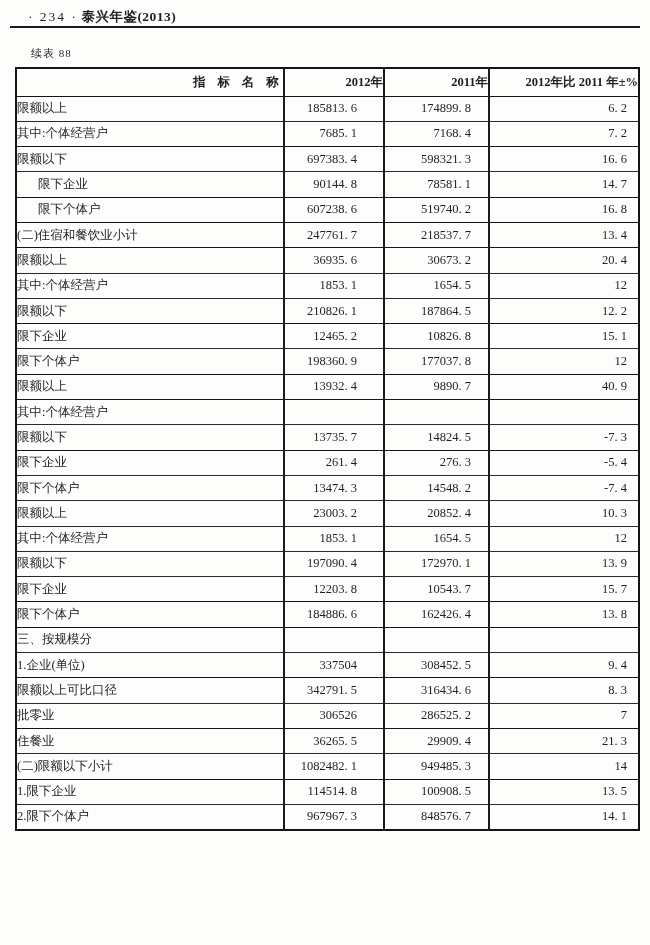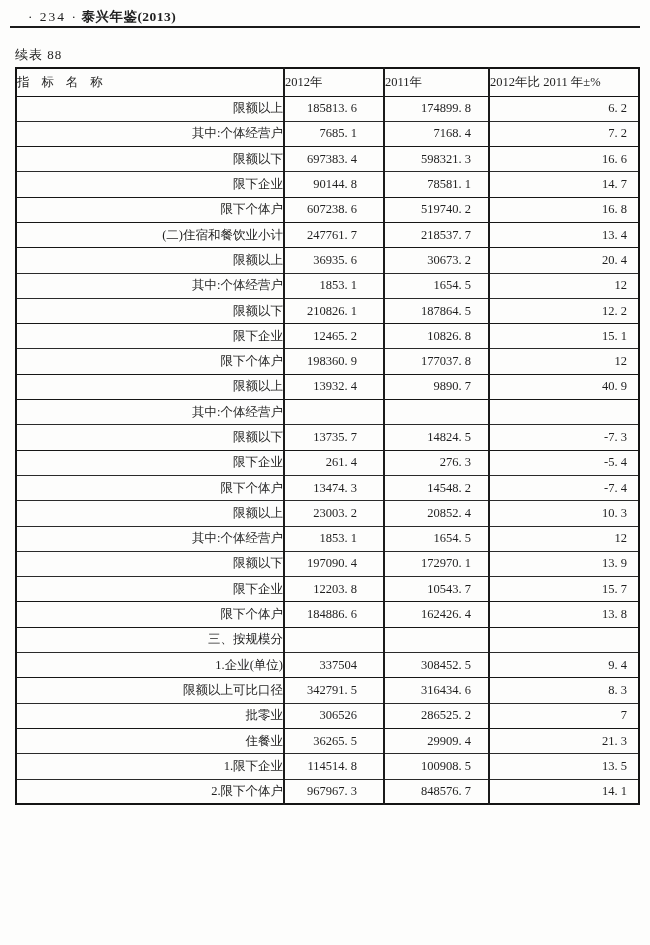--- a/index.html
+++ b/index.html
@@ -19,22 +19,22 @@
   }
   .page-header .page-num { letter-spacing: 2px; }
   .page-header .book-title { font-weight: bold; letter-spacing: 0.5px; }
 
   .header-rule {
     position: absolute; top: 26px; left: 10px;
     width: 630px; height: 2px; background: #1b1b1b;
   }
 
   .cont-label {
-    position: absolute; top: 46px; left: 15px;
-    font-size: 13px; letter-spacing: 1px;
+    position: absolute; top: 46px; left: 31px;
+    font-size: 11px; letter-spacing: 1px;
   }
 
   table.stat {
     position: absolute; top: 67px; left: 15px;
     width: 623px;
     border-collapse: collapse;
     table-layout: fixed;
     font-size: 12.5px;
     border: 2.5px solid #141414;
   }
@@ -42,27 +42,27 @@
     border-left: 2px solid #1b1b1b;
     border-bottom: 1px solid #2a2a2a;
     padding: 0;
     vertical-align: middle;
     overflow: hidden;
     white-space: nowrap;
   }
   table.stat th:first-child, table.stat td:first-child { border-left: none; }
   thead tr { height: 28px; }
   thead th {
-    font-weight: normal; text-align: left;
+    font-weight: bold; text-align: right;
     border-bottom: 1.5px solid #141414 !important;
   }
   thead th:first-child { letter-spacing: 0.35em; }
   tbody tr { height: 25.3px; }
   tbody tr.hb td { border-bottom: 1.8px solid #161616; }
-  td.c-label { text-align: right; padding-left: 5px; }
+  td.c-label { text-align: left; padding-left: 5px; }
   td.c-label.indent { padding-left: 21px; }
   td.c-num { text-align: right; }
   tbody td:nth-child(2) { padding-right: 26px; }
   tbody td:nth-child(3) { padding-right: 17px; }
   tbody td:nth-child(4) { padding-right: 11px; padding-left: 22px; }
 </style>
 </head>
 <body>
 
 <div class="page">
@@ -241,20 +241,26 @@
           <td class="c-num">306526</td>
           <td class="c-num">286525. 2</td>
           <td class="c-num">7</td>
         </tr>
         <tr>
           <td class="c-label">住餐业</td>
           <td class="c-num">36265. 5</td>
           <td class="c-num">29909. 4</td>
           <td class="c-num">21. 3</td>
         </tr>
+        <tr class="hb">
+          <td class="c-label">(二)限额以下小计</td>
+          <td class="c-num">1082482. 1</td>
+          <td class="c-num">949485. 3</td>
+          <td class="c-num">14</td>
+        </tr>
         <tr>
           <td class="c-label">1.限下企业</td>
           <td class="c-num">114514. 8</td>
           <td class="c-num">100908. 5</td>
           <td class="c-num">13. 5</td>
         </tr>
         <tr>
           <td class="c-label">2.限下个体户</td>
           <td class="c-num">967967. 3</td>
           <td class="c-num">848576. 7</td>

